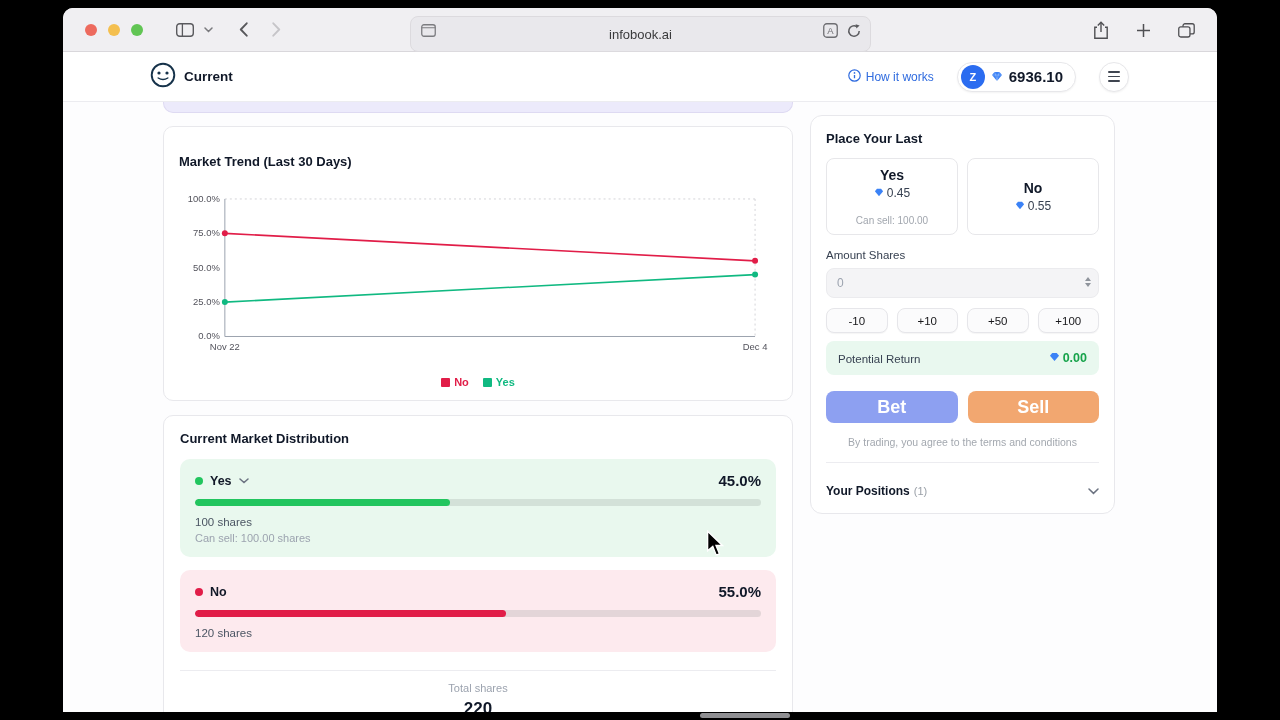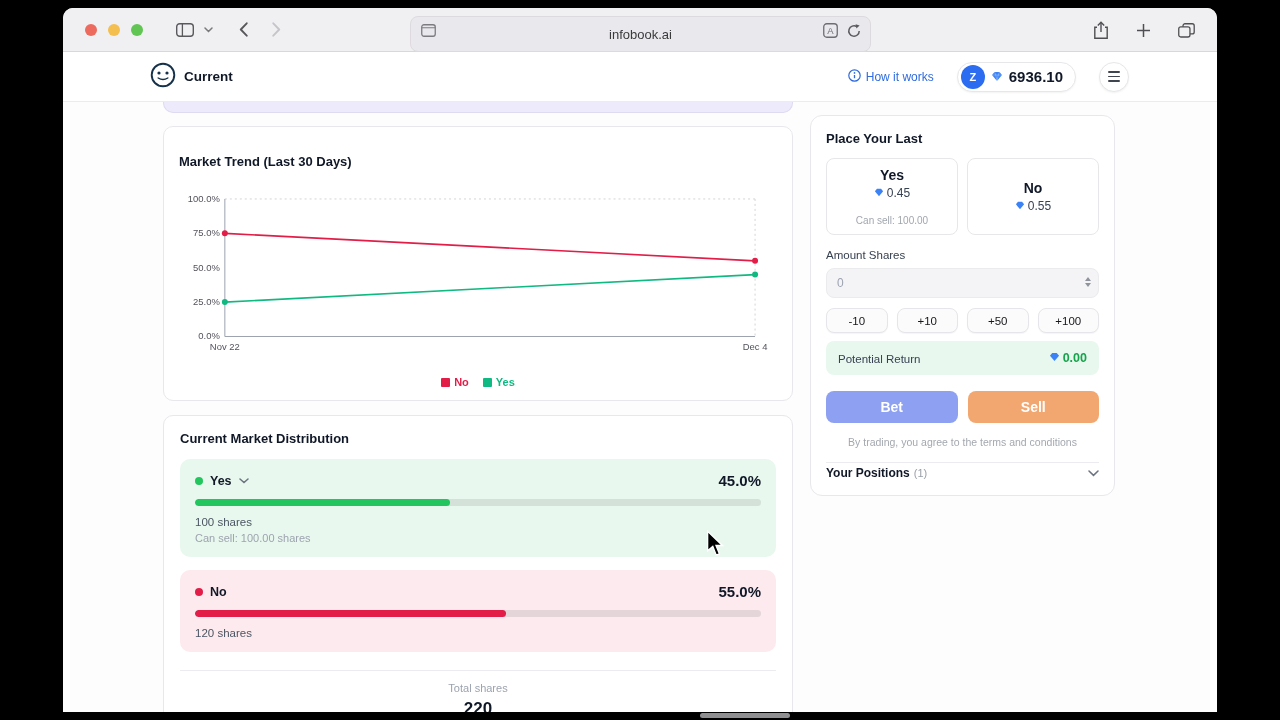--- a/index.html
+++ b/index.html
@@ -115,25 +115,25 @@
   .quick-grid { display:grid; grid-template-columns:repeat(4,1fr); gap:9px; margin-top:10px; }
   .quick-btn { height:25px; background:#fbfbfc; border:1px solid #e6e6ea; border-radius:8px;
     font-size:11.5px; color:#18181b; font-family:"Liberation Sans",sans-serif;
     box-shadow:0 1px 1px rgba(0,0,0,.04); display:flex; align-items:center; justify-content:center; }
   .potential { margin-top:8px; background:#e9f8ef; border-radius:8px; padding:10px 12px;
     display:flex; align-items:flex-end; justify-content:space-between; }
   .potential-label { font-size:11.5px; color:#374151; }
   .potential-val { display:flex; align-items:center; gap:3px; font-size:12.5px; font-weight:bold; color:#16a34a; }
   .action-grid { display:grid; grid-template-columns:1fr 1fr; gap:10px; margin-top:16px; }
   .action-btn { height:32px; border:none; border-radius:8px; color:#fff; font-weight:bold;
-    font-size:14px; font-family:"Liberation Sans",sans-serif; }
+    font-size:18px; font-family:"Liberation Sans",sans-serif; }
   .btn-bet { background:#8da0f1; }
   .btn-sell { background:#f2a770; }
   .terms { margin-top:13px; font-size:10.5px; color:#a3a8af; text-align:center; }
-  .positions { border-top:1px solid #ececf0; margin-top:14px; padding-top:3px;
+  .positions { border-top:1px solid #ececf0; margin-top:14px; padding-top:21px;
     display:flex; align-items:center; }
   .positions-label { font-size:12px; font-weight:bold; color:#101828; }
   .positions-count { font-size:11px; color:#9aa0a8; margin-left:4px; }
   .positions-chev { margin-left:auto; display:flex; }
 
   
   .bottom-pill { position:absolute; left:700px; top:713px; width:90px; height:5px;
     border-radius:3px; background:#8f8f92; }
 
   

